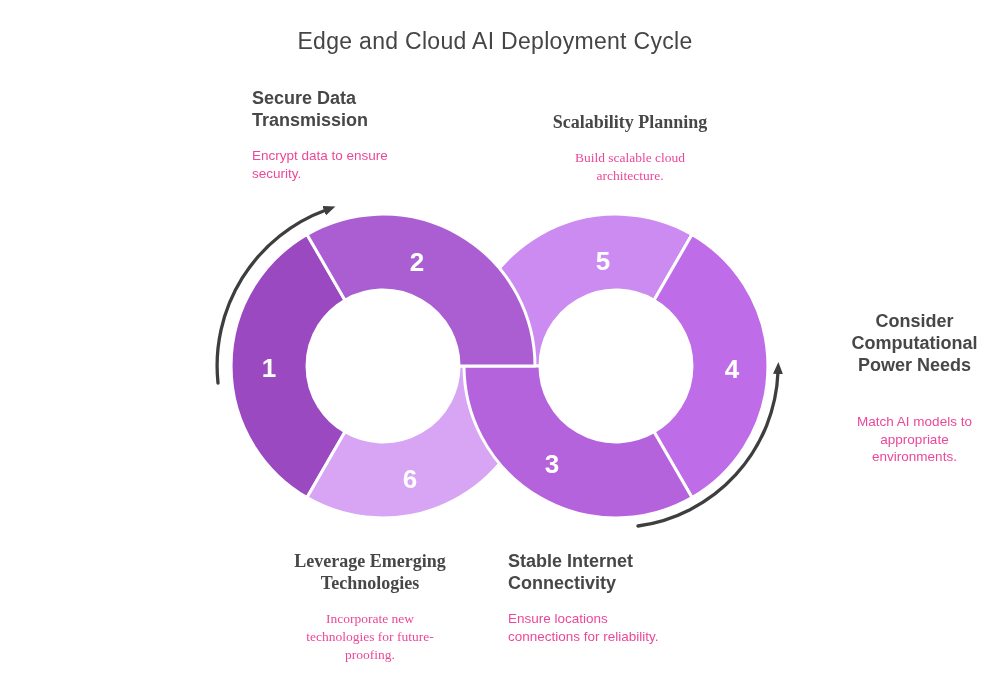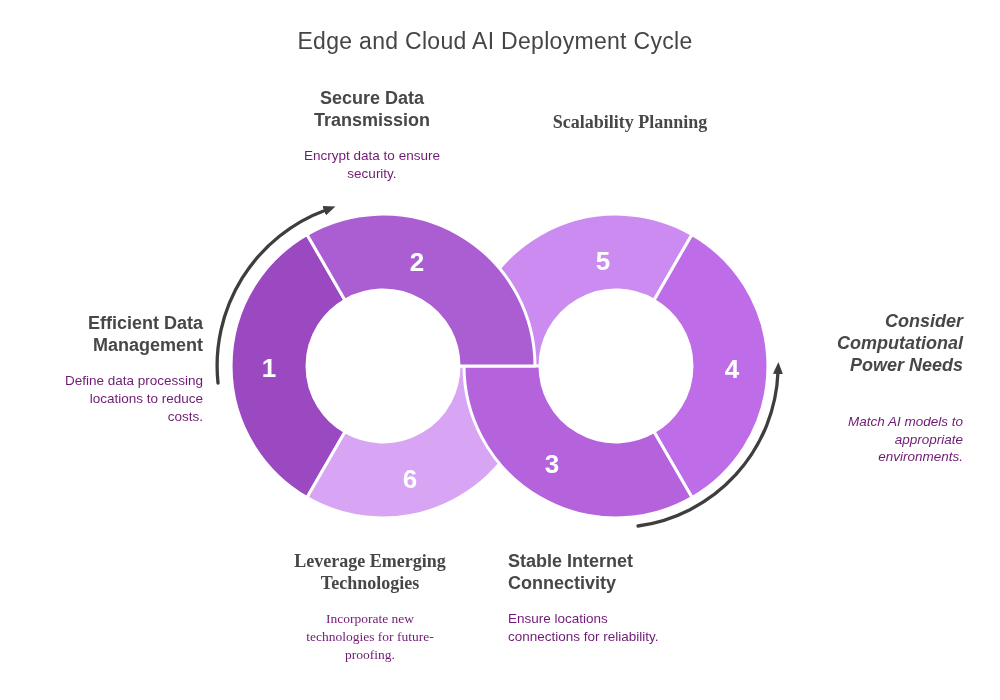--- a/index.html
+++ b/index.html
@@ -10,26 +10,26 @@
   .canvas{position:absolute;inset:0;width:1000px;height:700px;}
   .title{
     position:absolute;top:28px;left:0;width:990px;text-align:center;
     font-size:23px;font-weight:normal;color:#454545;letter-spacing:.3px;
   }
   .label{position:absolute;}
   .label .heading{
     font-size:18px;font-weight:bold;color:#474747;line-height:1.22;white-space:pre-line;
   }
   .label .body{
-    font-size:13.5px;color:#701a75;line-height:1.32;white-space:pre-line;margin-top:15px;
+    font-size:13.5px;color:#ec4899;line-height:1.32;white-space:pre-line;margin-top:15px;
   }
-  .pos-secure{left:252px;top:88px;width:240px;text-align:center;}
+  .pos-secure{left:252px;top:88px;width:240px;text-align:left;}
   .pos-scalability{left:510px;top:112px;width:240px;text-align:center;font-family:Liberation Serif, serif;}
   .pos-efficient{left:28px;top:313px;width:175px;text-align:right;}
-  .pos-computational{left:798px;top:311px;width:165px;text-align:right;font-style:italic;}
+  .pos-computational{left:832px;top:311px;width:165px;text-align:center;}
   .pos-computational .body{margin-top:36px;}
   .pos-leverage{left:240px;top:551px;width:260px;text-align:center;font-family:Liberation Serif, serif;}
   .pos-stable{left:508px;top:551px;width:240px;text-align:left;}
   svg{position:absolute;top:0;left:0;}
   .segment-number{
     fill:#ffffff;font-size:26px;font-weight:bold;
     font-family:"Liberation Sans", sans-serif;
     text-anchor:middle;
   }
 </style>
@@ -73,29 +73,24 @@
 
   <div class="label pos-secure">
     <div class="heading">Secure Data
 Transmission</div>
     <div class="body">Encrypt data to ensure
 security.</div>
   </div>
 
   <div class="label pos-scalability">
     <div class="heading">Scalability Planning</div>
+    <div class="body">Build scalable cloud
+architecture.</div>
   </div>
 
-  <div class="label pos-efficient">
-    <div class="heading">Efficient Data
-Management</div>
-    <div class="body">Define data processing
-locations to reduce
-costs.</div>
-  </div>
 
   <div class="label pos-computational">
     <div class="heading">Consider
 Computational
 Power Needs</div>
     <div class="body">Match AI models to
 appropriate
 environments.</div>
   </div>
 

